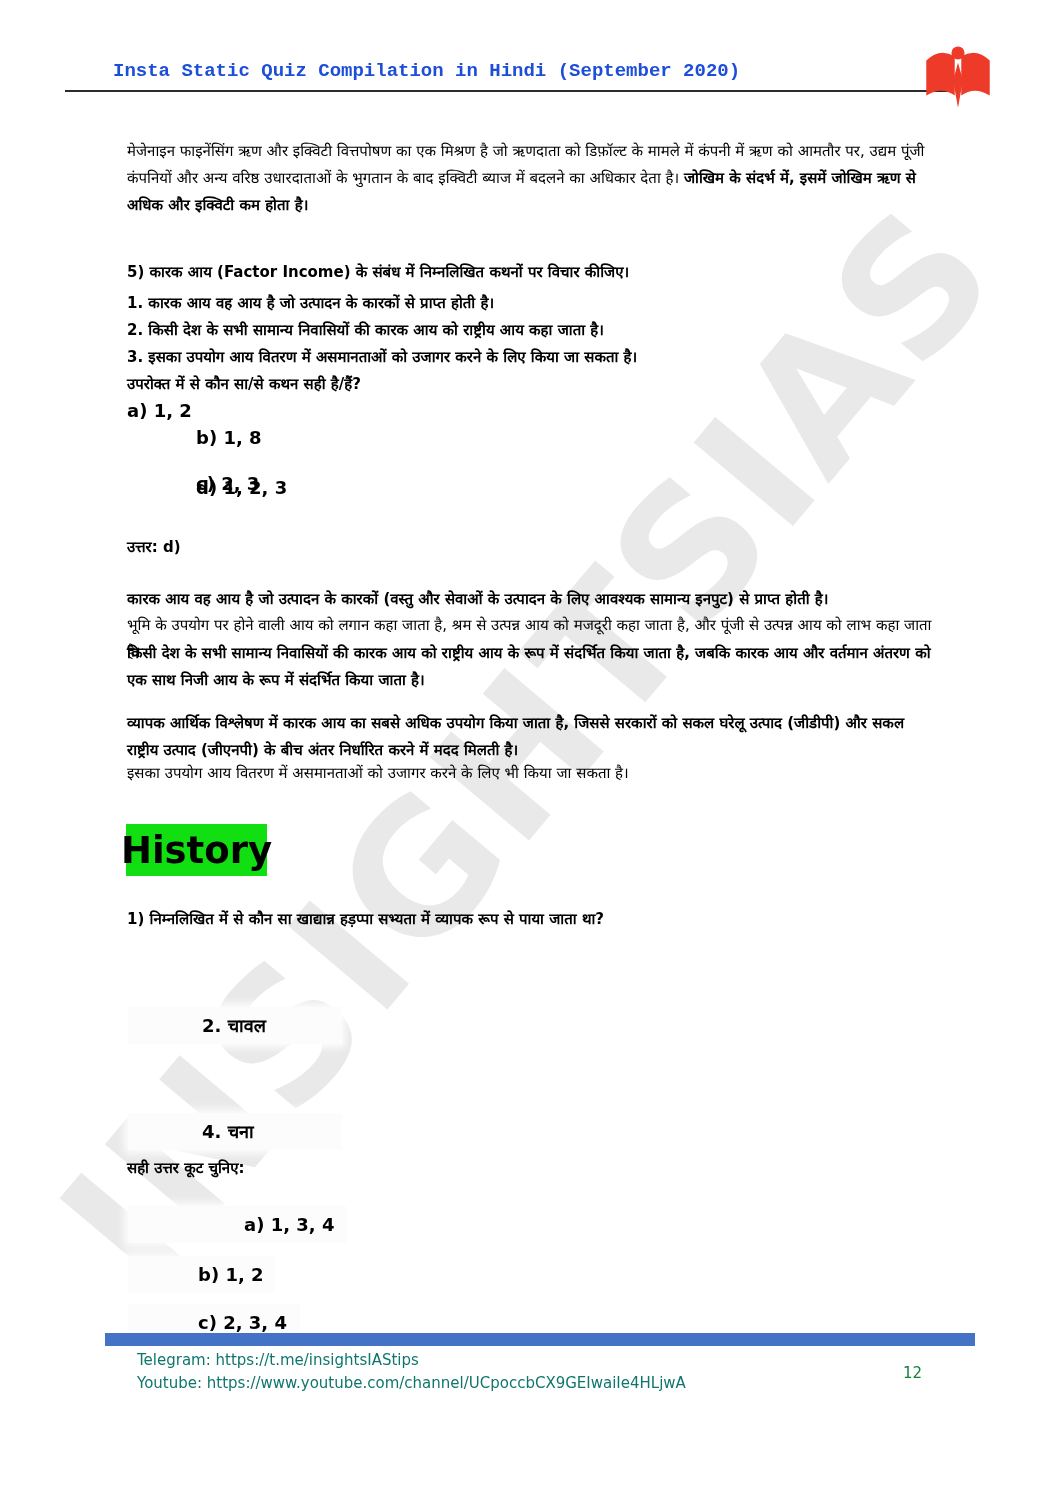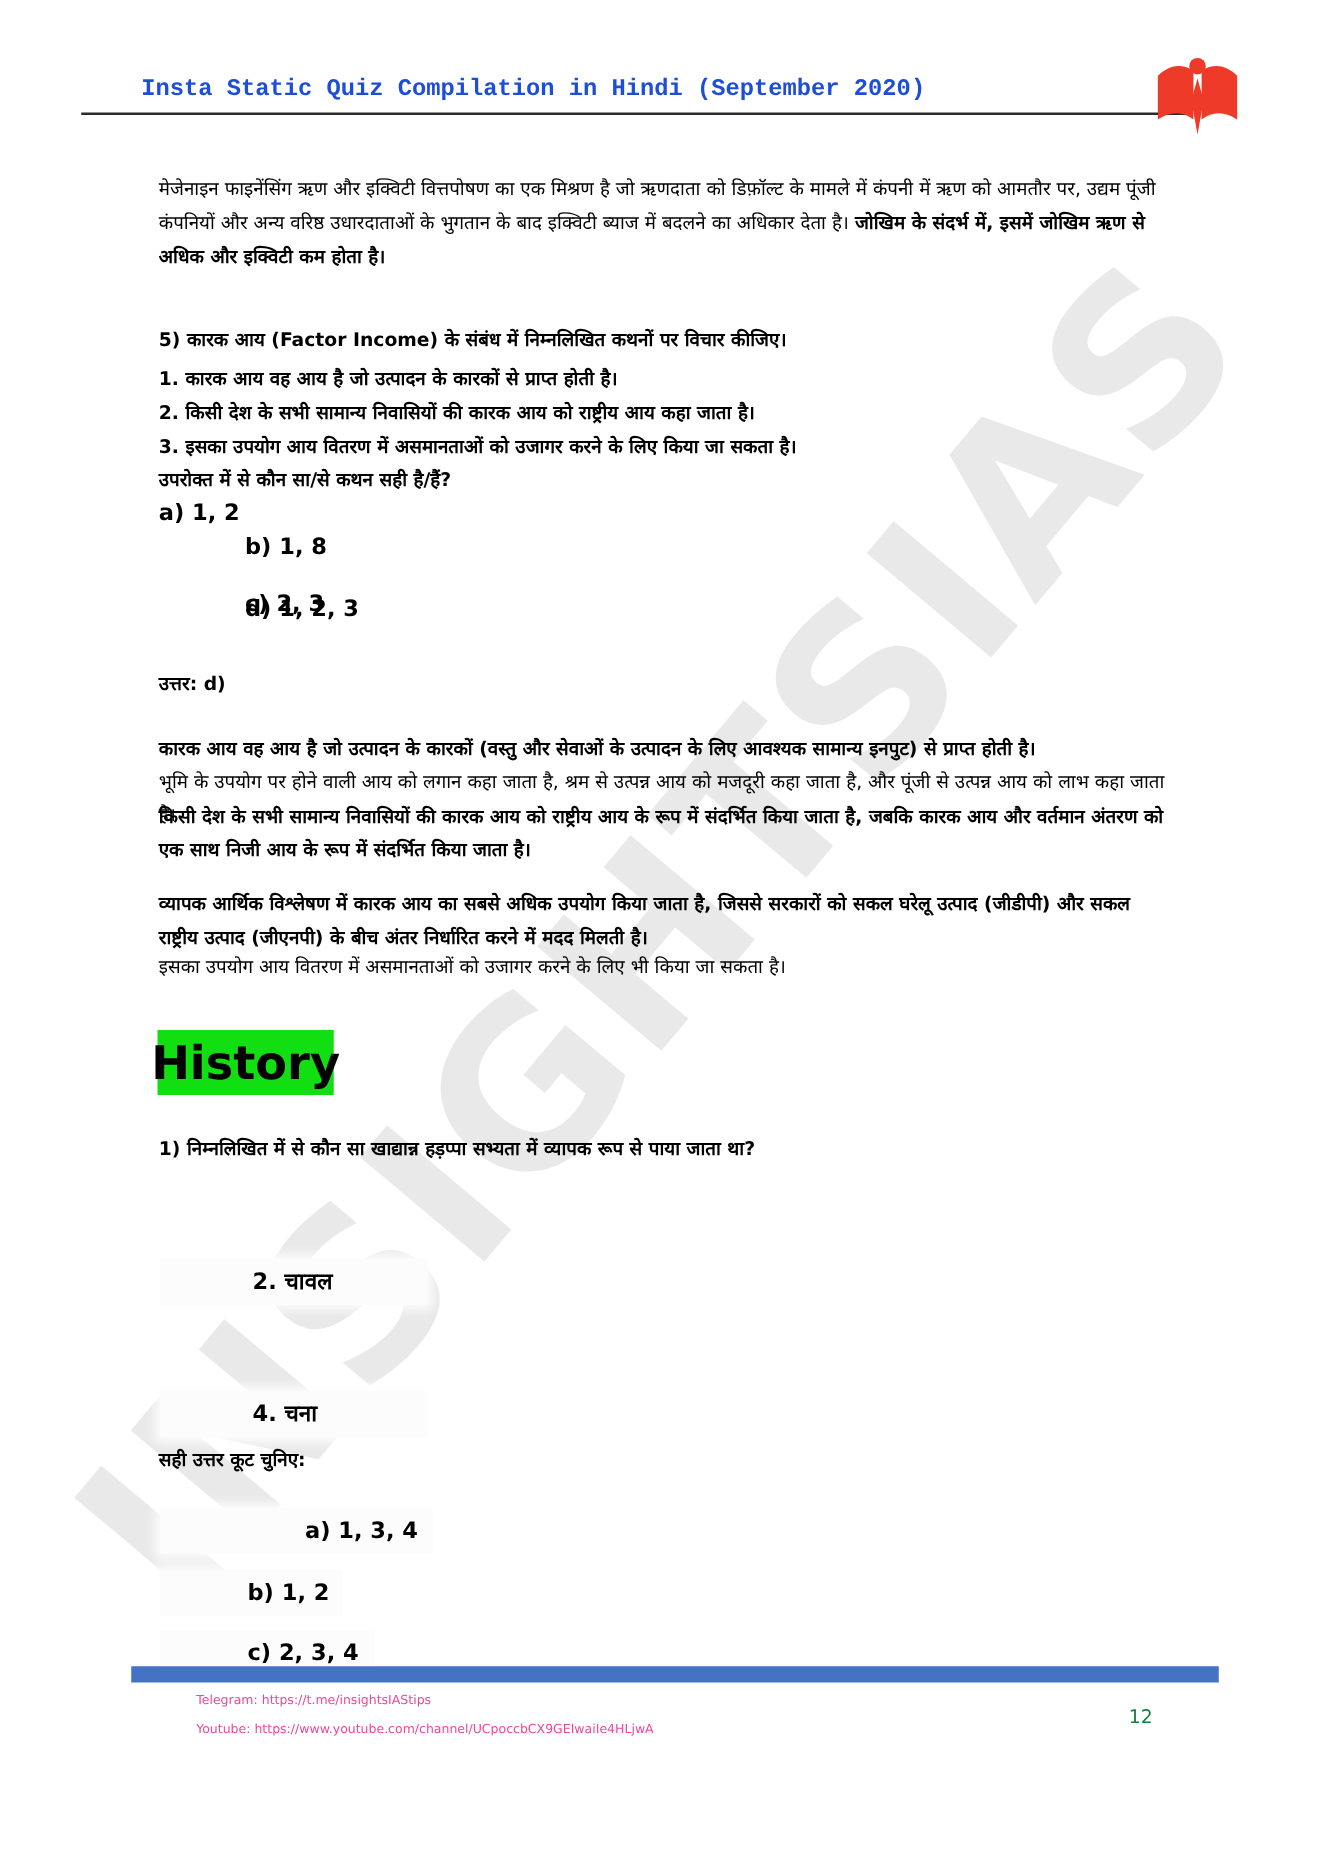--- a/index.html
+++ b/index.html
@@ -45,21 +45,21 @@
   
   .band {
     position:absolute; z-index:1; height:37px; background:#fcfcfc;
     box-shadow:0 0 8px 4px rgba(255,255,255,.85);
     display:flex; align-items:center;
   }
   .band .opt { white-space:nowrap; }
 
   
   .footer-bar { left:105px; top:1333px; width:870px; height:13px; background:var(--blue,#4472c4); }
-  .foot-link { font-size:10px; color:#ec4899; line-height:23px;margin-left:20px; }
+  .foot-link { font-size:15px; color:#0f766e; line-height:23px; }
   .page-num  { left:903px; top:1364px; font-size:15px; color:#15803d; }
 </style>
 </head>
 <body>
 
 <div class="page" style="--green: #12df12; --blue: #4472c4;">
 
   <div class="watermark">INSIGHTSIAS</div>
 
   <div class="layer hdr-title">Insta Static Quiz Compilation in Hindi (September 2020)</div>

